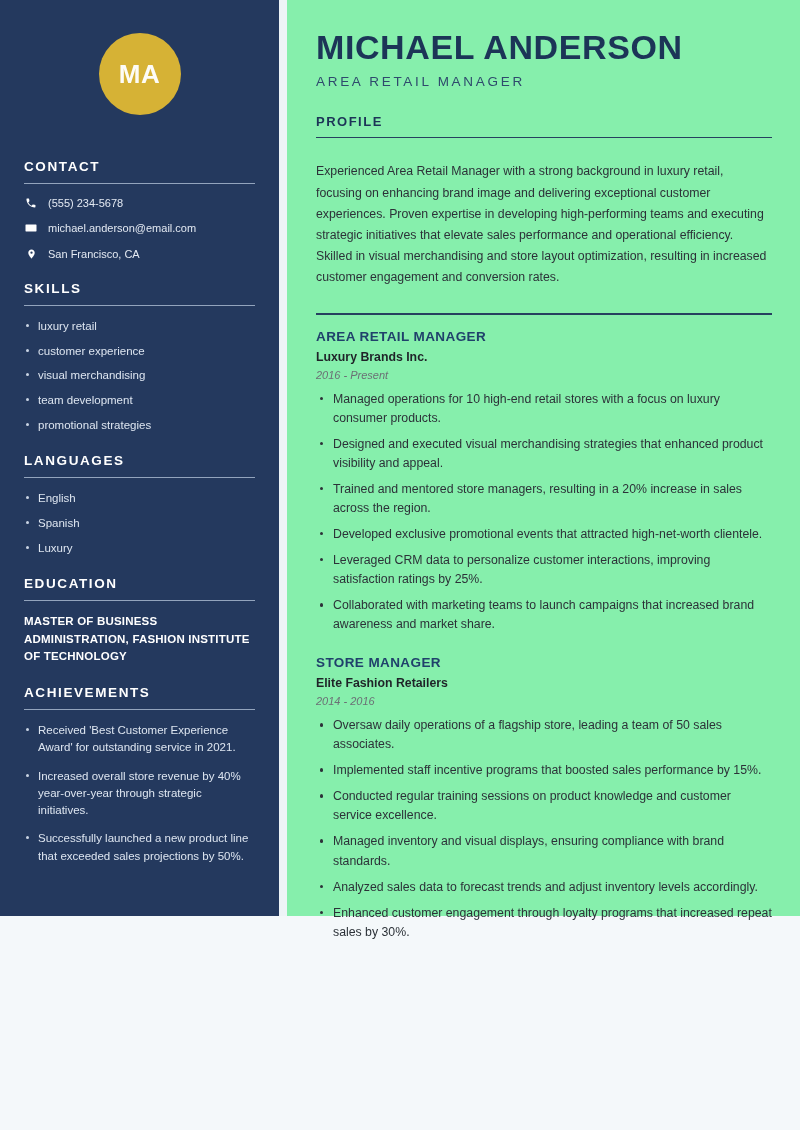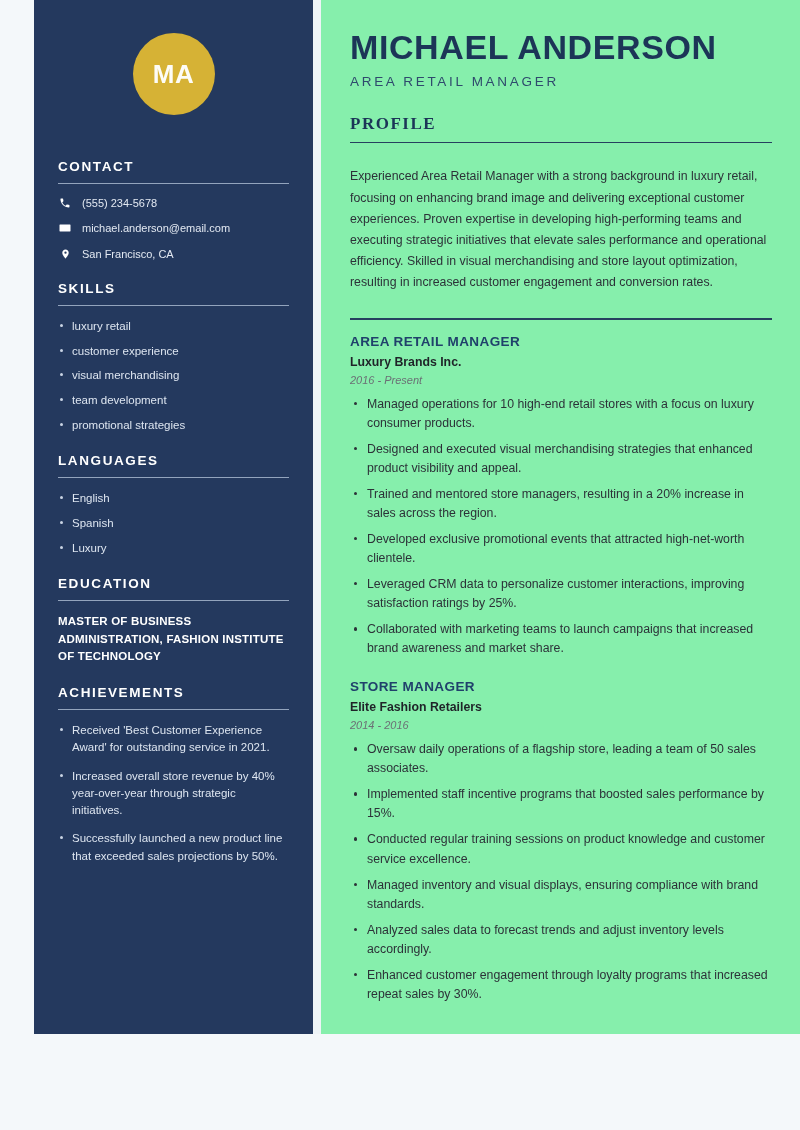--- a/index.html
+++ b/index.html
@@ -11,24 +11,23 @@
 
   body {
     font-family: "Liberation Sans", sans-serif;
     background: #f4f8fa;
     overflow: hidden;
   }
 
   .resume {
     position: relative;
     width: 800px;
-    height: 1034px;
+    height: 916px;
     display: flex;
     background: #f4f8fa;
-    padding-left: 34px;
   }
 
   
   .sidebar {
     width: 279px;
     flex: 0 0 279px;
     background: #24395e;
     padding: 0 24px;
     position: relative;
   }
@@ -157,26 +156,25 @@
     font-size: 13.5px;
     letter-spacing: 2.7px;
     margin-top: 7px;
     text-transform: uppercase;
   }
 
   .m-section { margin-top: 25px; }
 
   .m-heading {
     color: #1c3557;
-    font-size: 17px;
+    font-size: 13px;
     font-weight: bold;
     letter-spacing: 1.5px;
     padding-bottom: 8px;
     text-transform: uppercase;
-    font-family: Liberation Serif, serif;
   }
 
   .m-rule {
     height: 1.4px;
     background: #26405f;
     margin-bottom: 14px;
   }
 
   .profile-text {
     color: #2c3238;

